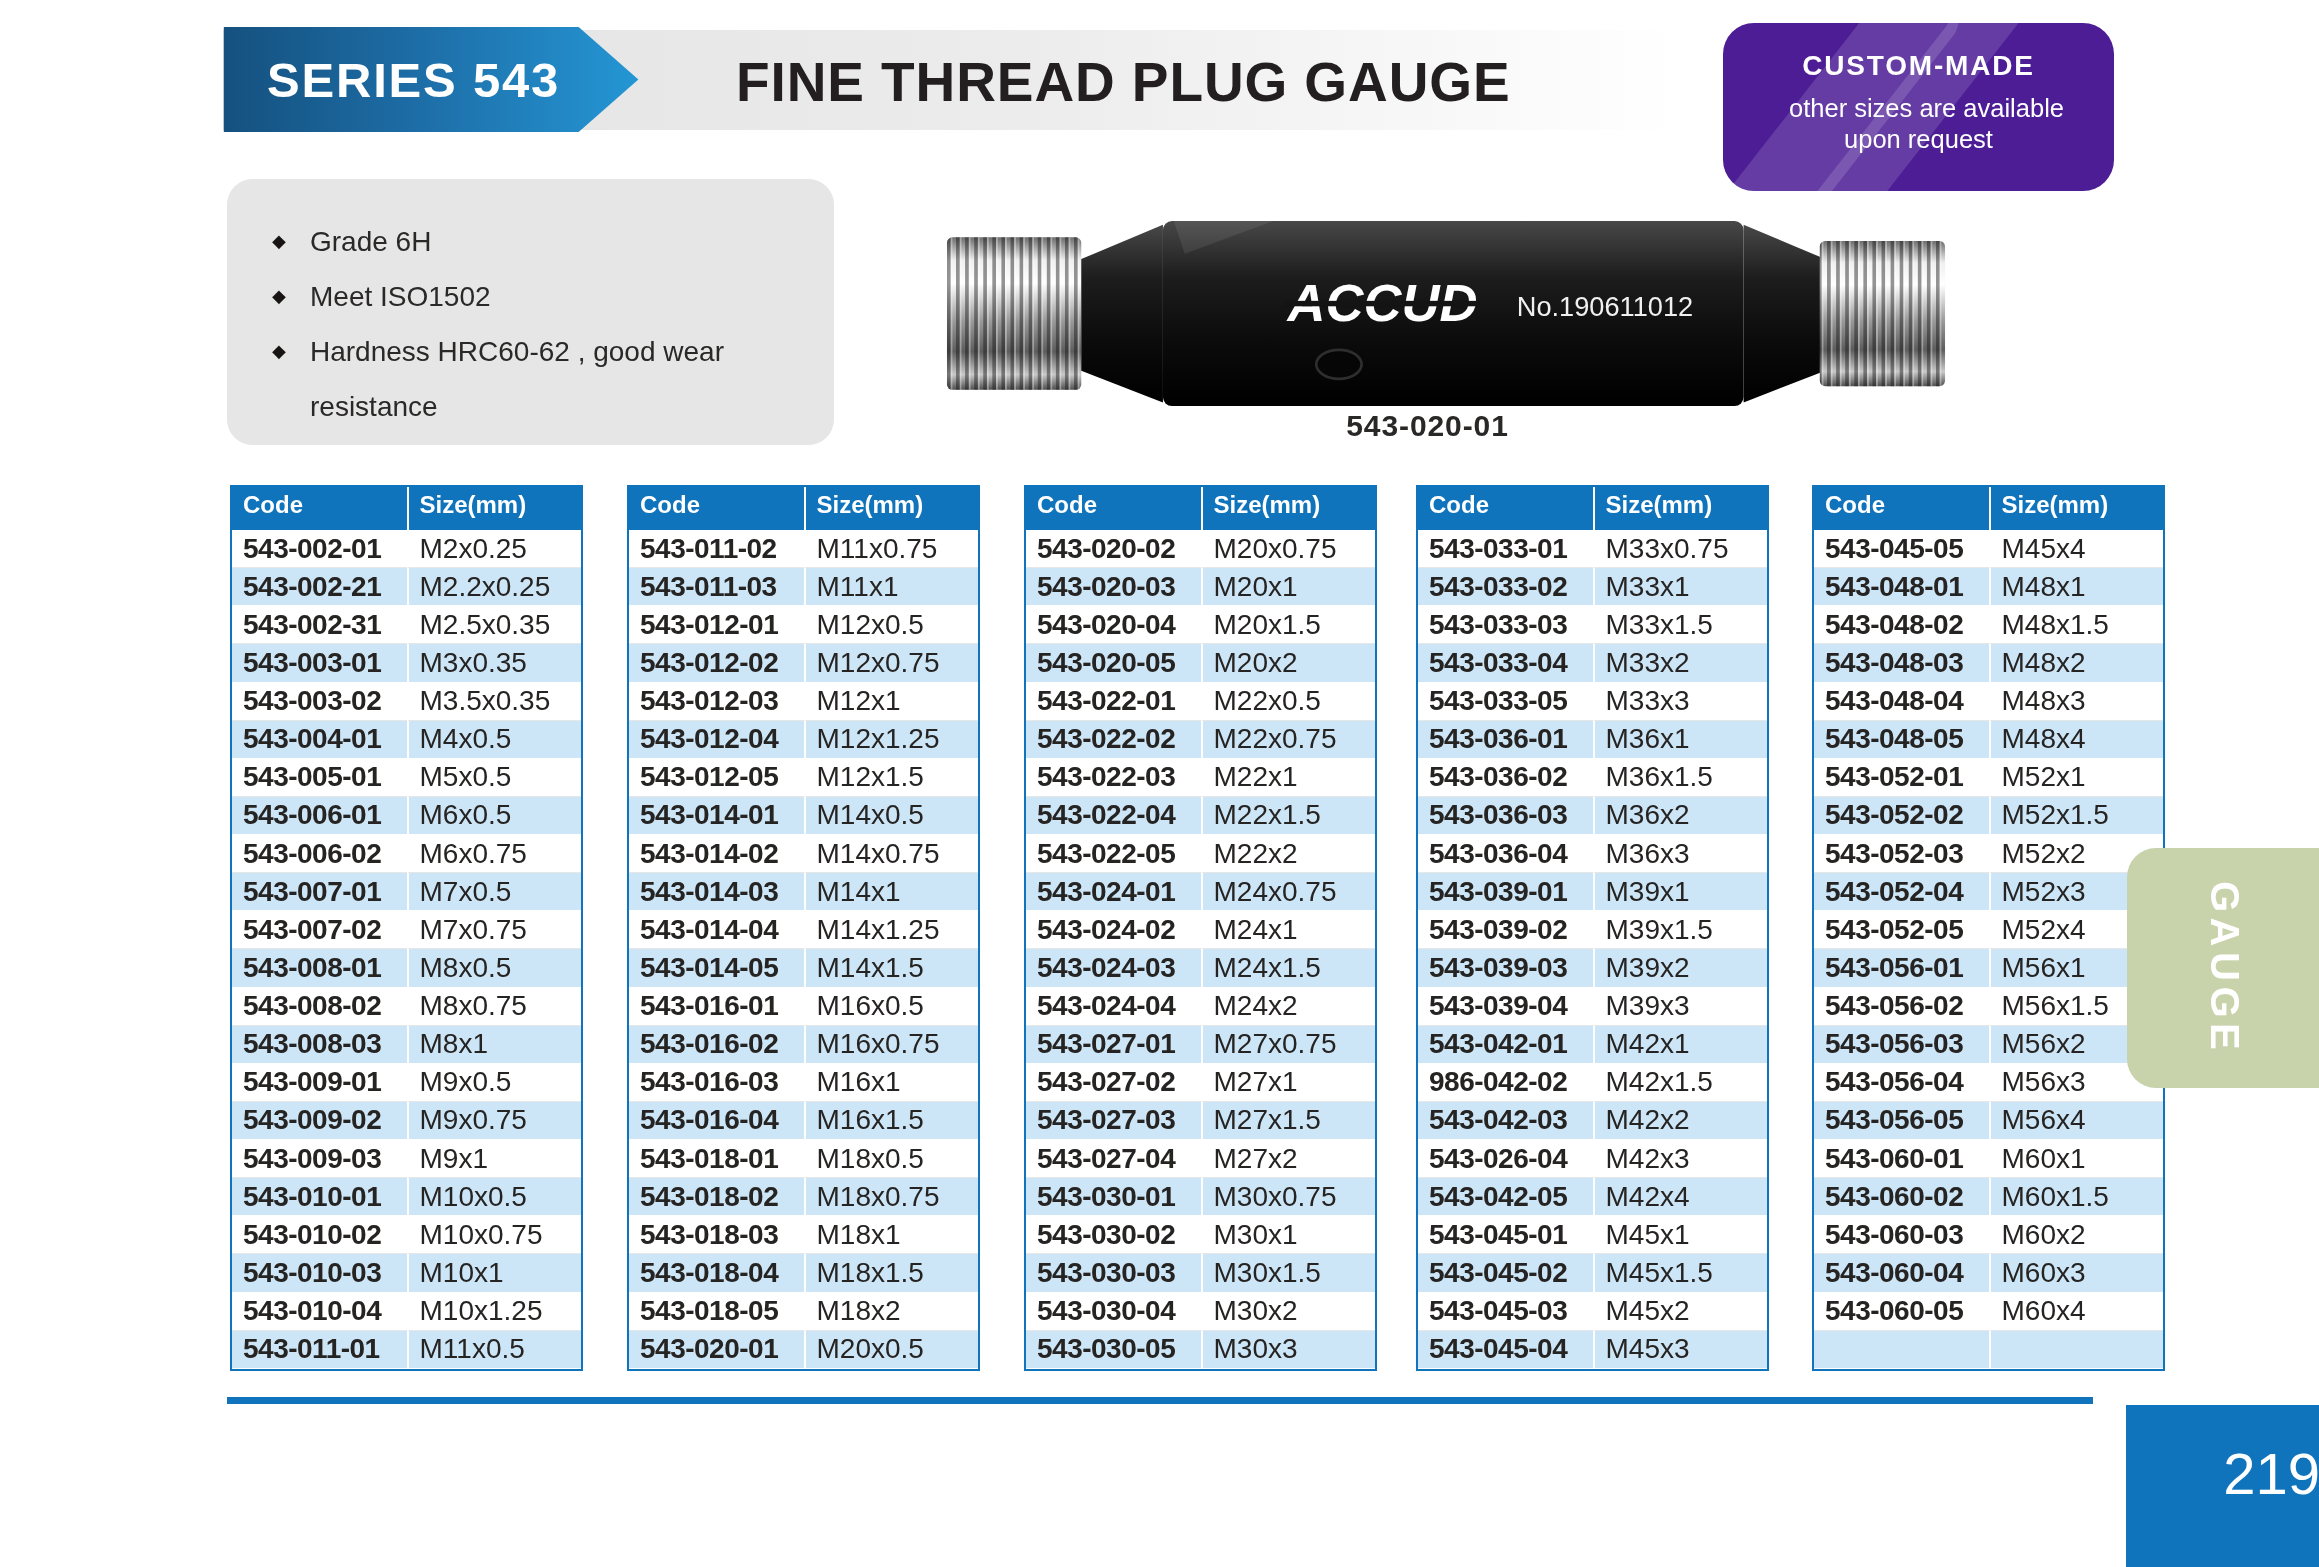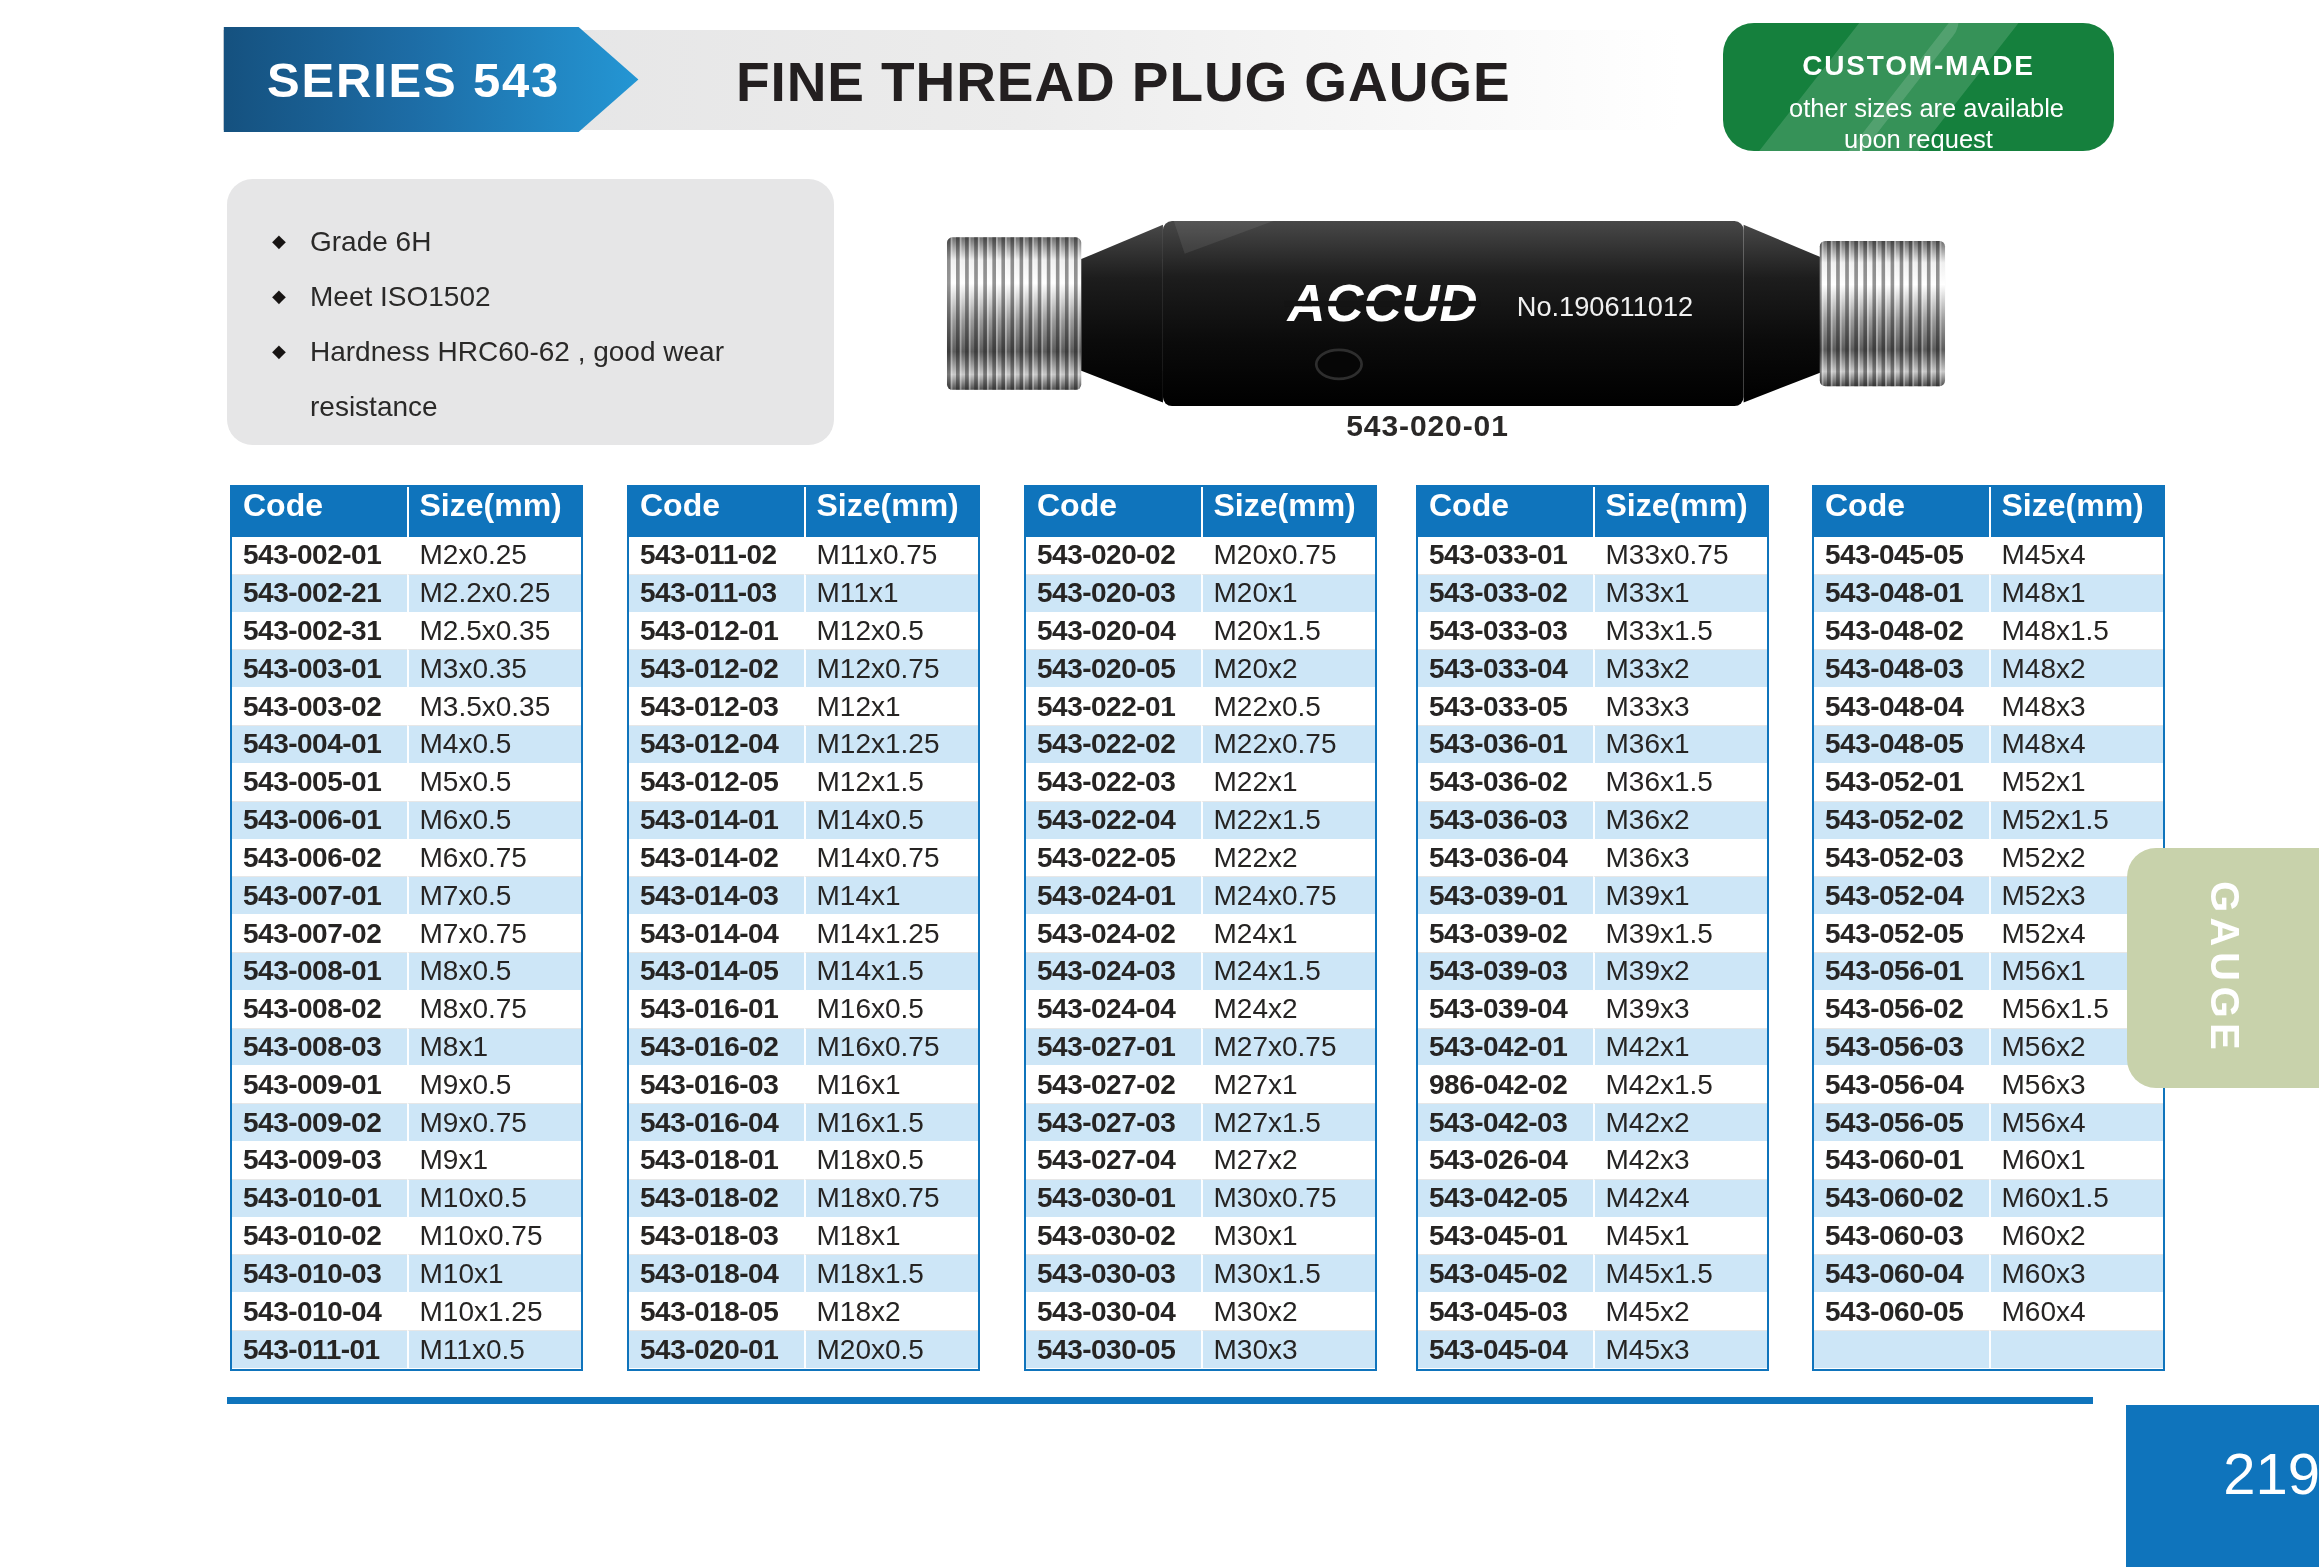--- a/index.html
+++ b/index.html
@@ -10,22 +10,22 @@
   .title-strip{position:absolute;left:223px;top:30px;width:1459px;height:100px;
       background:linear-gradient(to right,#e2e2e3 0%,#ececec 55%,#ffffff 100%);}
   .series-banner{position:absolute;left:223px;top:27px;width:418px;height:82px;}
   .series-banner svg{position:absolute;left:0;top:0;}
   .series-label{position:absolute;left:44px;top:0;width:318px;height:105px;
       display:flex;align-items:center;color:#ffffff;font-weight:bold;
       font-size:49px;letter-spacing:1.8px;white-space:nowrap;}
   .page-title{position:absolute;left:736px;top:36px;height:91px;display:flex;align-items:center;
       font-size:55px;font-weight:bold;letter-spacing:0.9px;color:#231f20;white-space:nowrap;}
 
-  .badge{position:absolute;left:1723px;top:23px;width:391px;height:128px;border-radius:31px;
-      background:#15803d;overflow:hidden;text-align:center;color:#ffffff;}
+  .badge{position:absolute;left:1723px;top:23px;width:391px;height:168px;border-radius:31px;
+      background:#4c1d95;overflow:hidden;text-align:center;color:#ffffff;}
   .badge .wm1,.badge .wm2{position:absolute;background:rgba(255,255,255,0.14);border-radius:25.5px;}
   .badge .wm1{width:82px;height:382px;left:55px;top:-73px;transform:rotate(38deg);}
   .badge .wm2{width:55px;height:382px;left:155px;top:-91px;transform:rotate(38deg);}
   .badge-heading{position:relative;margin-top:27px;font-size:28px;font-weight:bold;letter-spacing:1.8px;}
   .badge-line{position:relative;font-size:25.5px;line-height:31px;}
   .badge-line.first{margin-top:11px;padding-left:16px;}
 
   
   .features-box{position:absolute;left:227px;top:179px;width:607px;height:266px;
       background:#e6e6e7;border-radius:25.5px;}
@@ -35,22 +35,22 @@
   .features-list .feat-text{flex:1;}
 
   
   .product-svg{position:absolute;left:946px;top:221px;pointer-events:none;}
   .product-caption{position:absolute;left:1282px;top:409px;width:291px;text-align:center;
       font-size:30px;font-weight:bold;color:#2a2827;letter-spacing:0.9px;}
 
   
   table.spec{position:absolute;top:485px;width:353px;height:886px;border-collapse:separate;
       border-spacing:0;border:2.7px solid #0f74bc;table-layout:fixed;background:#ffffff;}
-  table.spec th{background:#0f74bc;color:#ffffff;font-weight:bold;font-size:32px;
-      text-align:left;padding:0 0 13px 11px;height:36px;}
+  table.spec th{background:#0f74bc;color:#ffffff;font-weight:bold;font-size:24px;
+      text-align:left;padding:0 0 7px 11px;height:36px;}
   table.spec th.th-size{border-left:2.7px solid #ffffff;}
   table.spec td{height:36px;font-size:28px;color:#262423;padding:0 0 0 11px;
       white-space:nowrap;overflow:hidden;}
   table.spec td.td-code{font-weight:bold;letter-spacing:-0.5px;}
   table.spec td.td-size{border-left:2.7px solid rgba(255,255,255,0.95);}
   table.spec tbody tr:nth-child(even) td{background:#cde6f7;border-bottom:1.8px solid #ffffff;}
   table.spec tbody tr:nth-child(odd) td{background:#ffffff;border-bottom:1.8px solid #e7e7e7;}
   #table-0{left:230px;} #table-1{left:627px;} #table-2{left:1024px;}
   #table-3{left:1416px;} #table-4{left:1812px;}
 

